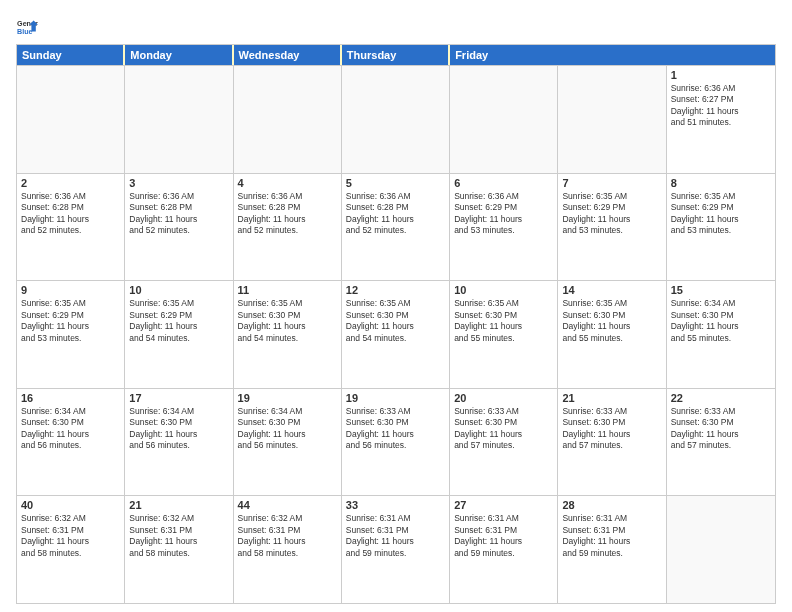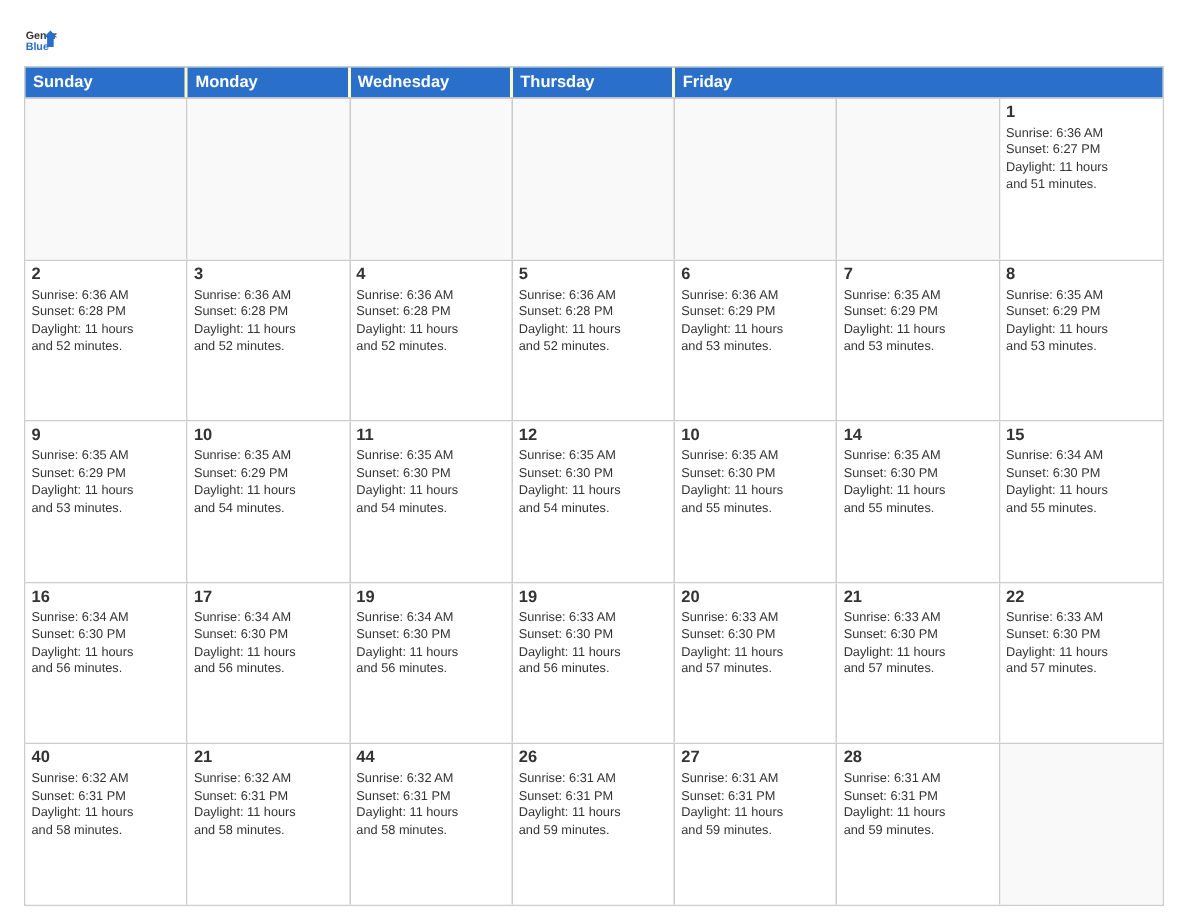--- a/index.html
+++ b/index.html
@@ -309,21 +309,21 @@
 and 58 minutes.</div>
           </div>
           <div class="cal-cell">
             <span class="day-num">44</span>
             <div class="day-info" style="white-space: pre-line;">Sunrise: 6:32 AM
 Sunset: 6:31 PM
 Daylight: 11 hours
 and 58 minutes.</div>
           </div>
           <div class="cal-cell">
-            <span class="day-num">26</span>
+            <span class="day-num">33</span>
             <div class="day-info" style="white-space: pre-line;">Sunrise: 6:31 AM
 Sunset: 6:31 PM
 Daylight: 11 hours
 and 59 minutes.</div>
           </div>
           <div class="cal-cell">
             <span class="day-num">27</span>
             <div class="day-info" style="white-space: pre-line;">Sunrise: 6:31 AM
 Sunset: 6:31 PM
 Daylight: 11 hours

